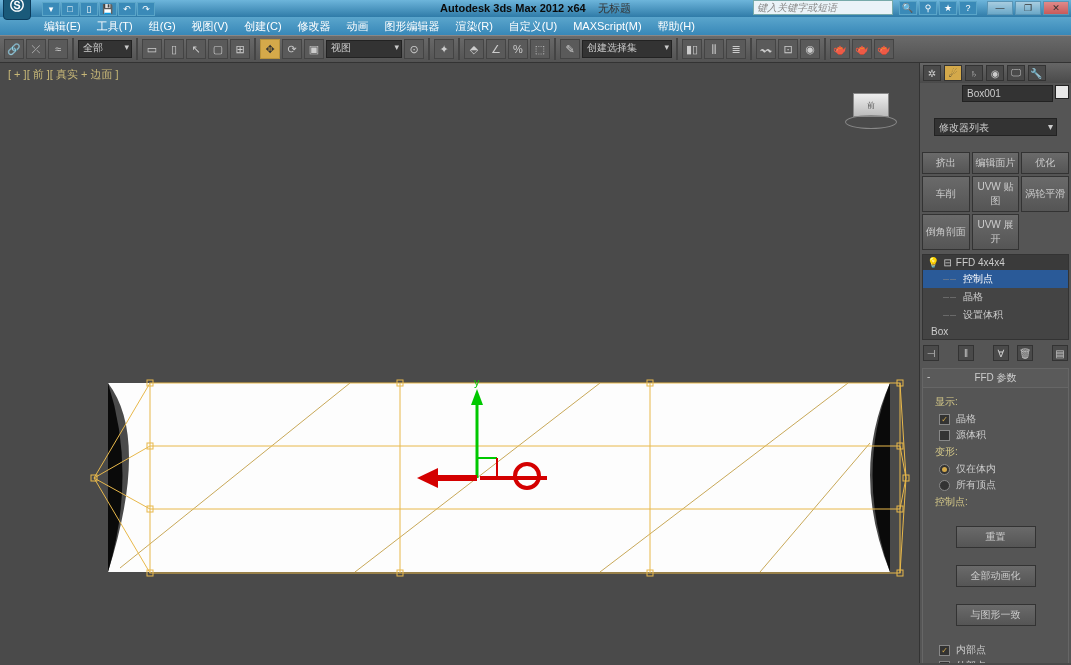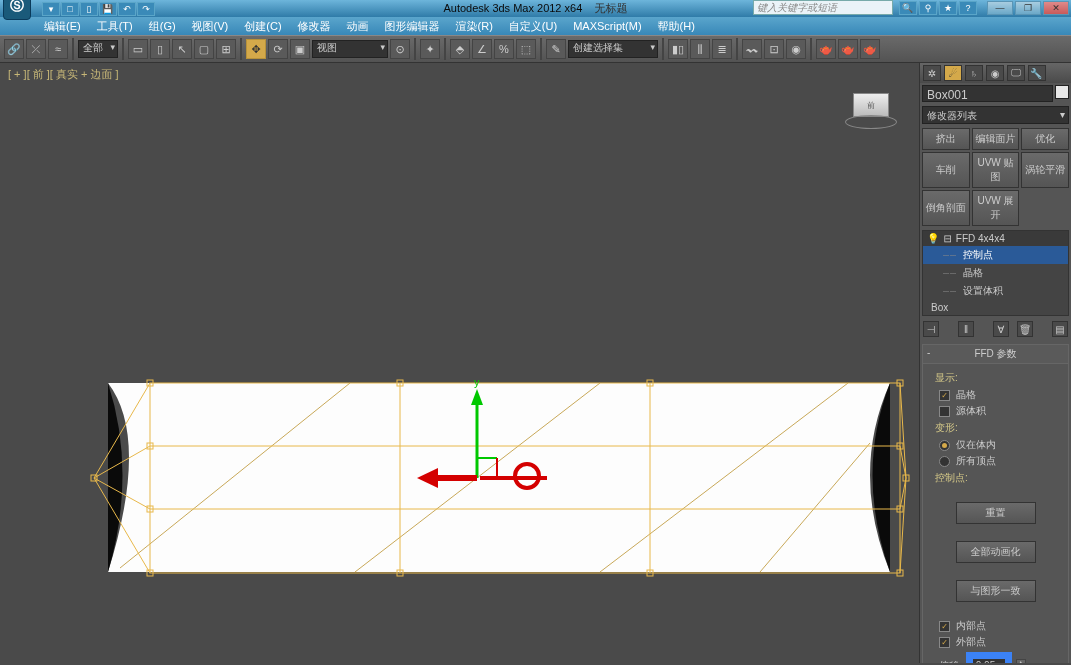--- a/index.html
+++ b/index.html
@@ -25,23 +25,23 @@
 .viewport { flex:1; background:#4a4a4a; position:relative; }
 .vp-label { position:absolute; top:4px; left:8px; color:#c8b878; font-size:11px; }
 .viewcube { position:absolute; top:30px; right:30px; width:36px; height:24px; background:linear-gradient(#eee,#bbb); border:1px solid #888; display:flex; align-items:center; justify-content:center; font-size:8px; color:#555; }
 .viewcube-ring { position:absolute; top:52px; right:22px; width:52px; height:14px; border:1px solid #888; border-radius:50%; }
 .canvas-svg { position:absolute; top:0; left:0; width:100%; height:100%; }
 .cmd-panel { width:152px; background:#555; border-left:1px solid #333; display:flex; flex-direction:column; }
 .cmd-tabs { height:20px; background:linear-gradient(#666,#4a4a4a); display:flex; align-items:center; padding:0 3px; gap:3px; }
 .cmd-tab { width:18px; height:16px; background:#4a4a4a; border:1px solid #333; display:flex; align-items:center; justify-content:center; font-size:10px; }
 .cmd-tab.active { background:#d4a94a; color:#333; }
 .name-row { display:flex; padding:2px; gap:2px; }
-.name-input { flex:1; background:#333; border:1px solid #222; color:#ccc; padding:2px 4px; font-size:12px; height:17px; }
+.name-input { flex:1; background:#333; border:1px solid #222; color:#ccc; padding:2px 4px; font-size:10px; height:17px;margin-left:40px; }
 .color-swatch { width:14px; height:14px; background:#e8e8e8; border:1px solid #222; }
-.mod-combo { margin:2px; background:#333; border:1px solid #222; color:#ccc; padding:2px 4px; font-size:10px; height:18px; position:relative; }
+.mod-combo { margin:14px; background:#333; border:1px solid #222; color:#ccc; padding:2px 4px; font-size:10px; height:18px; position:relative; }
 .mod-combo::after { content:"▾"; position:absolute; right:3px; top:2px; }
 .btn-grid { display:grid; grid-template-columns:1fr 1fr 1fr; gap:2px; padding:2px; }
 .btn-grid button { background:linear-gradient(#6a6a6a,#555); border:1px solid #333; color:#ccc; font-size:10px; padding:3px 2px; cursor:default; }
 .stack { margin:2px; border:1px solid #333; background:#444; font-size:10px; }
 .stack-hdr { background:#3a3a3a; padding:2px 4px; display:flex; align-items:center; gap:4px; }
 .stack-row { padding:2px 4px 2px 20px; display:flex; align-items:center; }
 .stack-row.sel { background:#2a5a98; color:#fff; }
 .stack-row .dots { letter-spacing:1px; margin-right:6px; color:#888; }
 .stack-box { padding:2px 8px; }
 .stack-tools { display:flex; padding:3px; gap:8px; align-items:center; background:#555; }
@@ -69,21 +69,21 @@
   <div class="app-icon">Ⓢ</div>
   <div class="title-btns">
     <div class="title-btn">▾</div>
     <div class="title-btn">□</div>
     <div class="title-btn">▯</div>
     <div class="title-btn">💾</div>
     <div class="title-btn">↶</div>
     <div class="title-btn">↷</div>
   </div>
   <div class="title-center">
-    <span style="color:#0a0a0a;font-weight:normal;">Autodesk 3ds Max  2012 x64</span>&nbsp;&nbsp;&nbsp;&nbsp;<span style="color:#333">无标题</span>
+    <span style="color:#0a0a0a;font-weight:bold;">Autodesk 3ds Max  2012 x64</span>&nbsp;&nbsp;&nbsp;&nbsp;<span style="color:#333">无标题</span>
   </div>
   <div class="title-right">
     <div class="search-box">键入关键字或短语</div>
     <div class="title-btn">🔍</div>
     <div class="title-btn">⚲</div>
     <div class="title-btn">★</div>
     <div class="title-btn">?</div>
     <div style="width:6px"></div>
     <div class="win-btn">—</div>
     <div class="win-btn">❐</div>
@@ -104,21 +104,21 @@
   <div class="menu-item">自定义(U)</div>
   <div class="menu-item">MAXScript(M)</div>
   <div class="menu-item">帮助(H)</div>
 </div>
 
 <div class="toolbar">
   <div class="tb-btn">🔗</div>
   <div class="tb-btn">⤫</div>
   <div class="tb-btn">≈</div>
   <div class="tb-sep"></div>
-  <div class="tb-combo" style="width:40px">全部</div>
+  <div class="tb-combo" style="width:54px">全部</div>
   <div class="tb-sep"></div>
   <div class="tb-btn">▭</div>
   <div class="tb-btn">▯</div>
   <div class="tb-btn">↖</div>
   <div class="tb-btn">▢</div>
   <div class="tb-btn">⊞</div>
   <div class="tb-sep"></div>
   <div class="tb-btn active">✥</div>
   <div class="tb-btn">⟳</div>
   <div class="tb-btn">▣</div>

